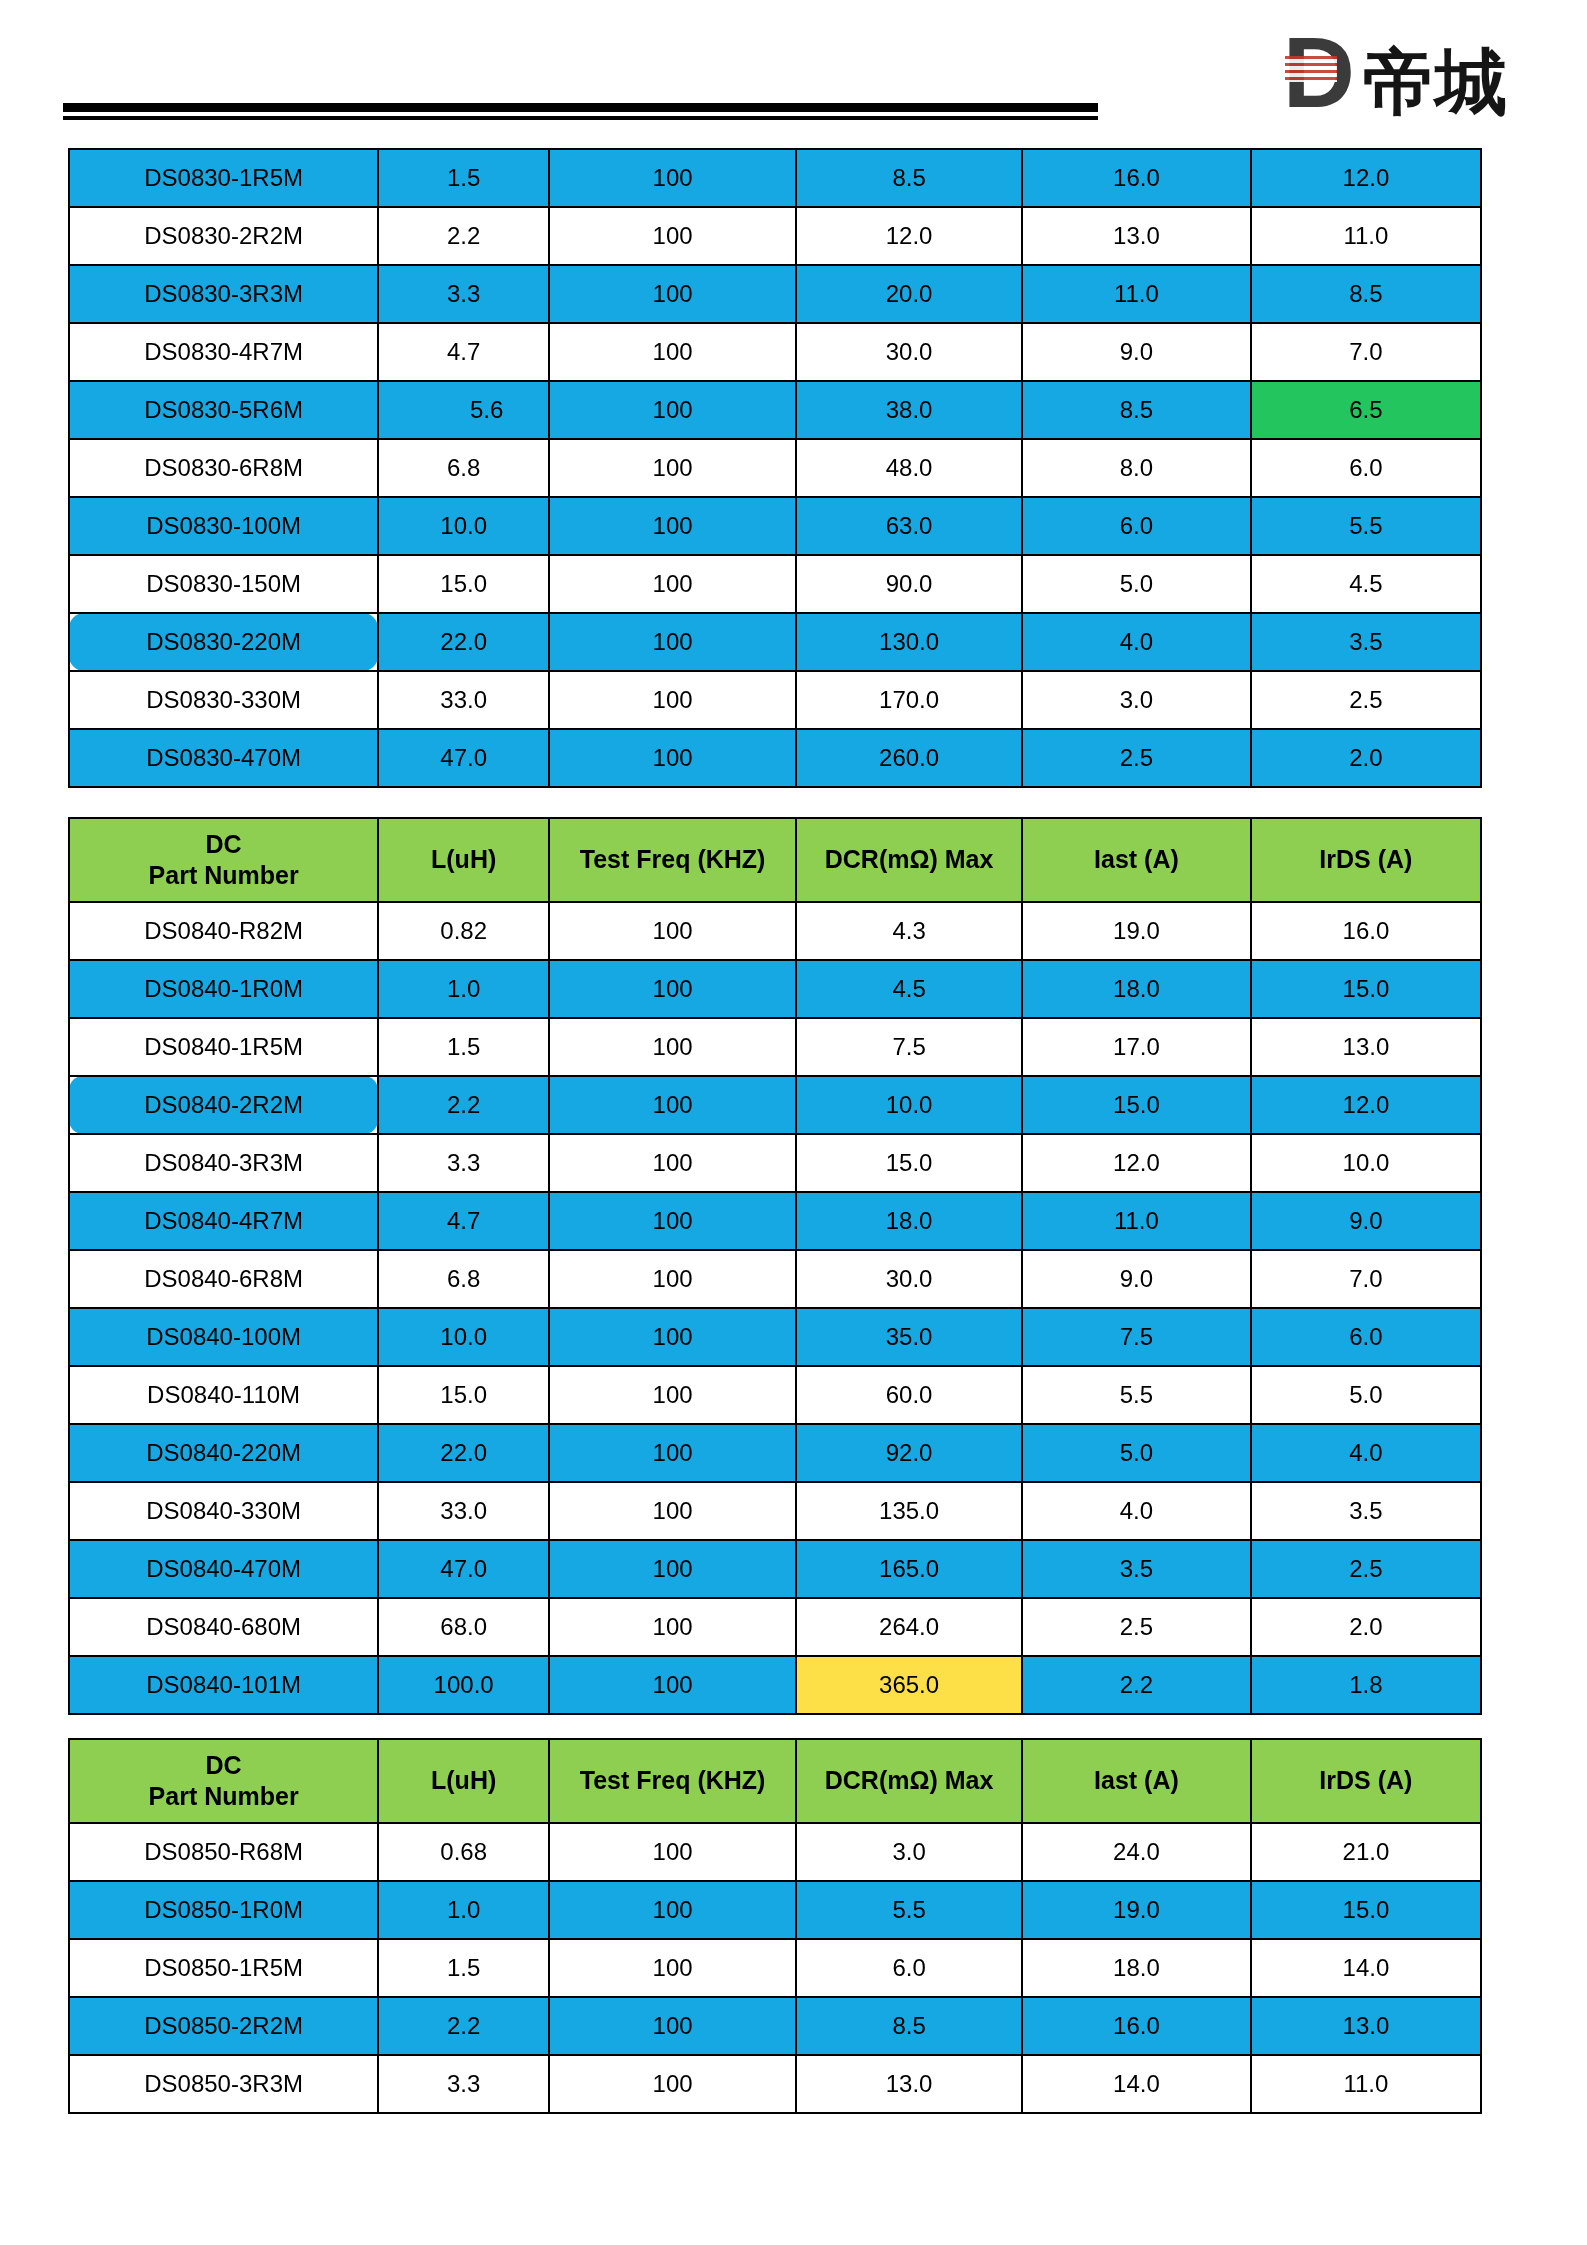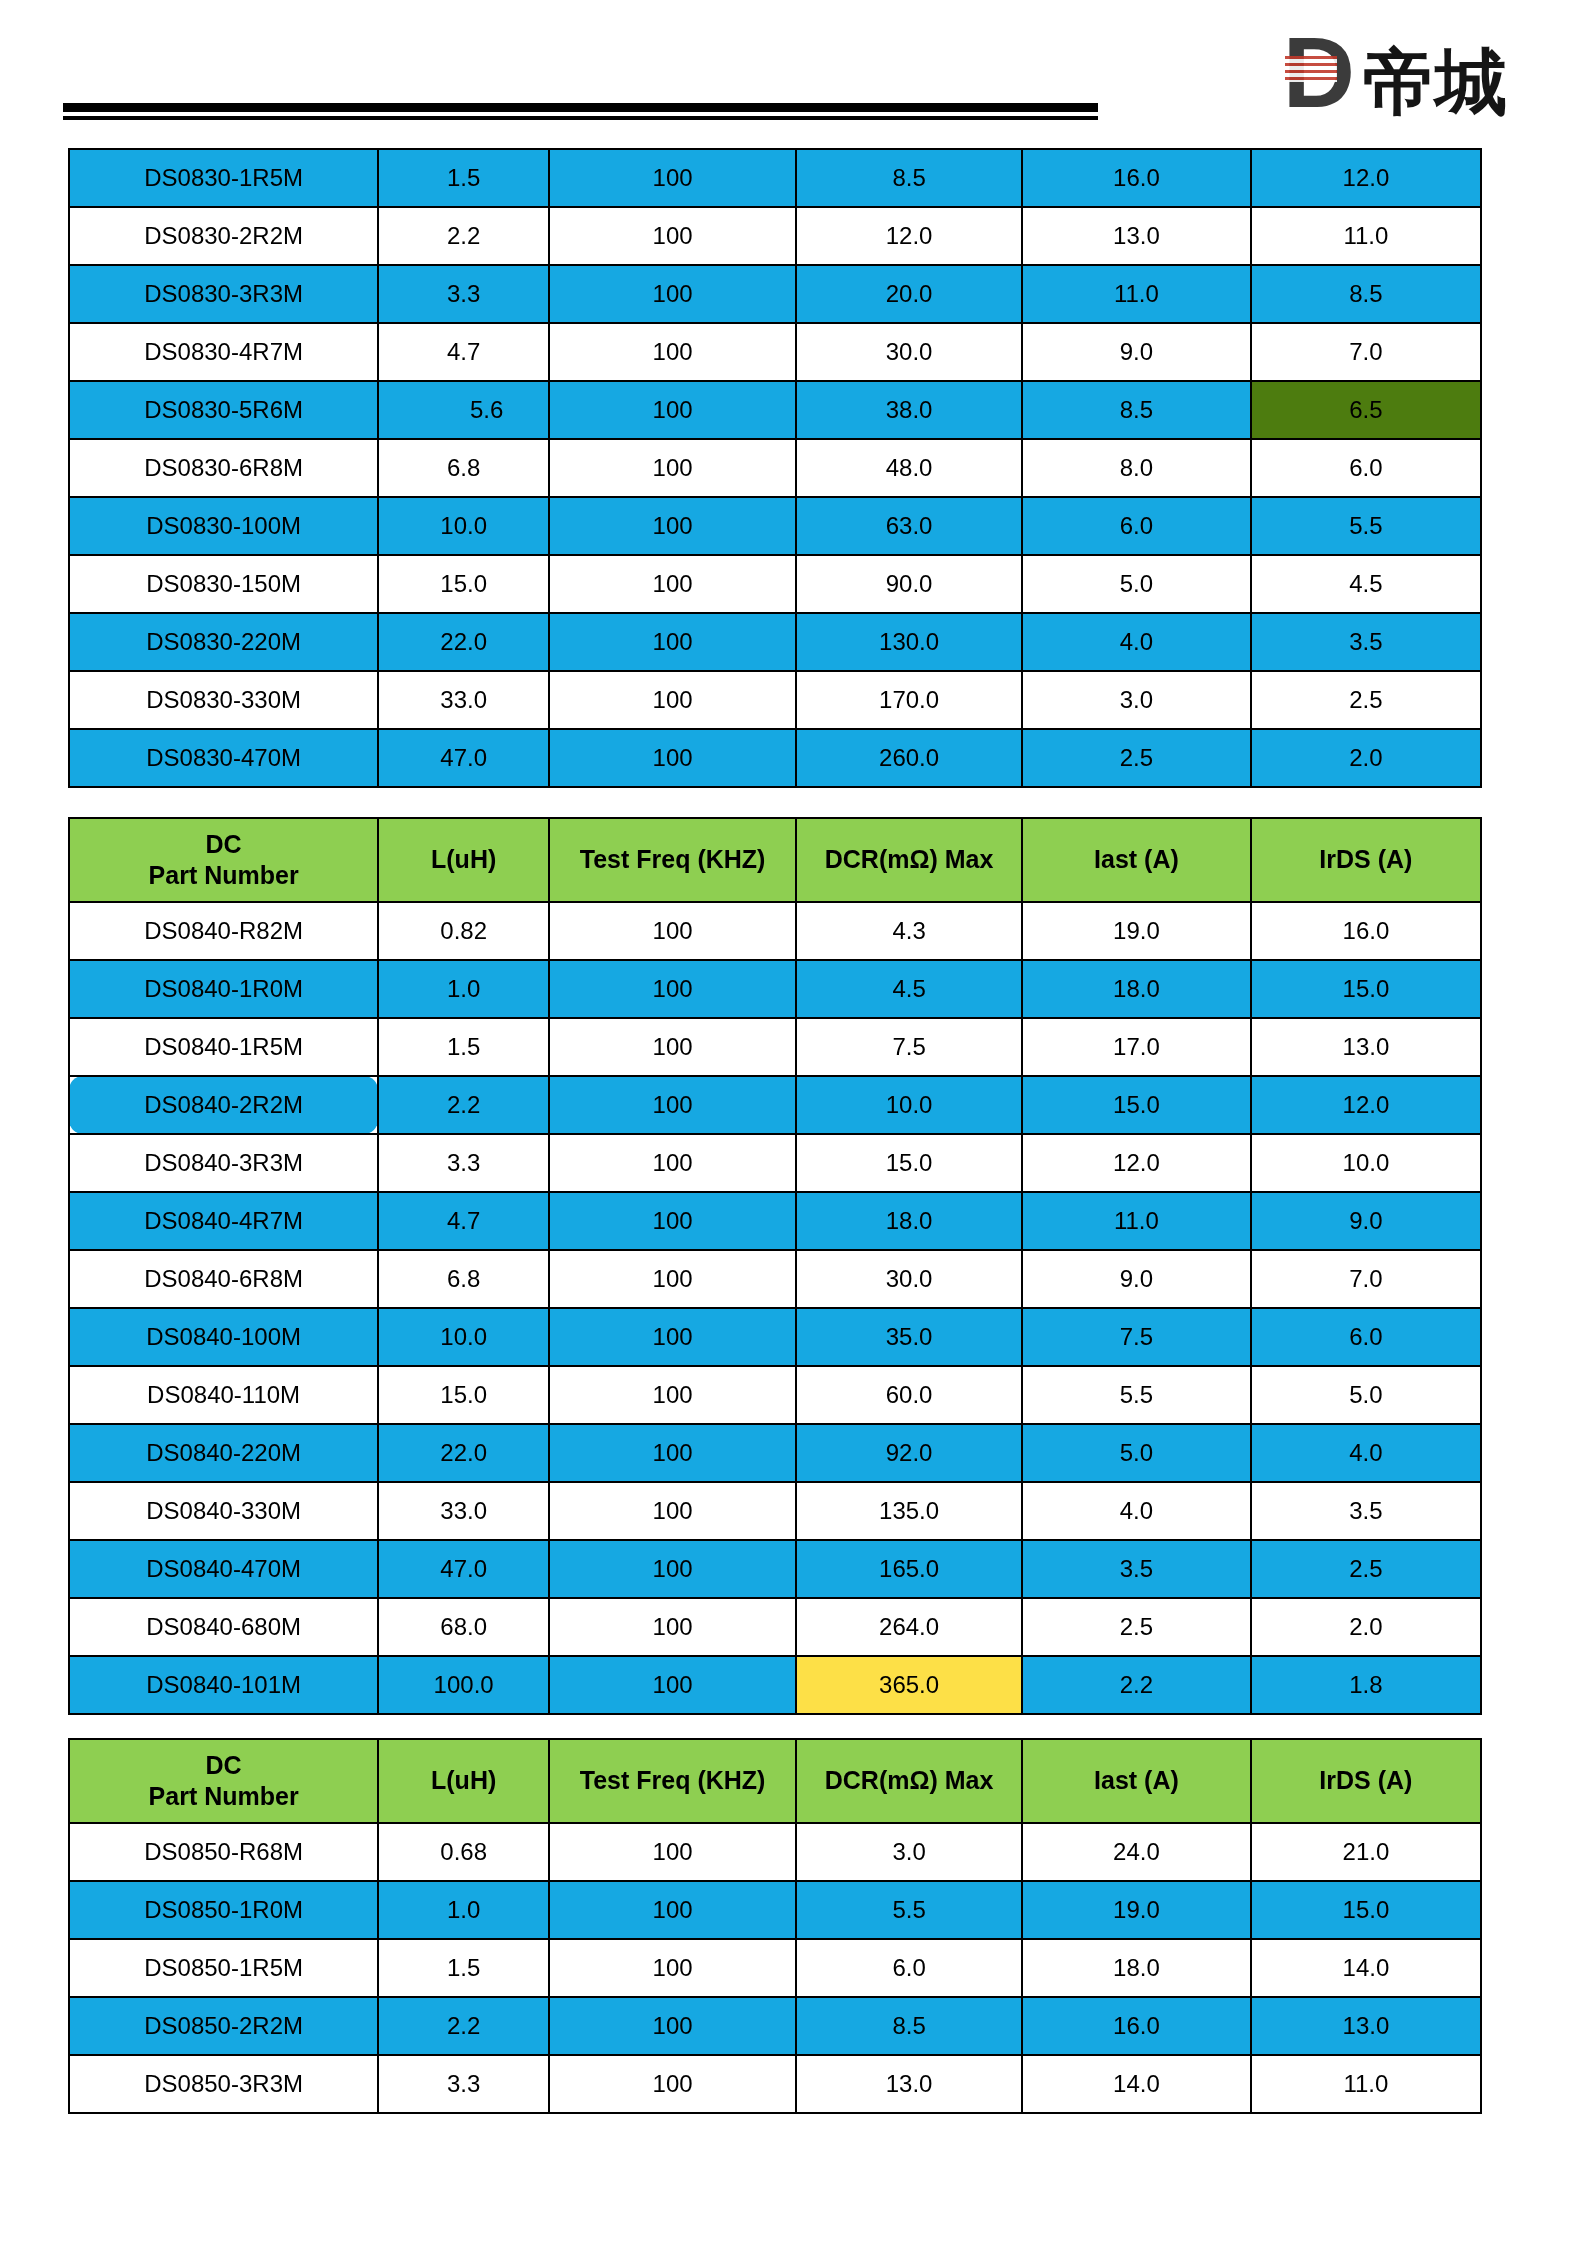--- a/index.html
+++ b/index.html
@@ -174,21 +174,21 @@
           <td>30.0</td>
           <td>9.0</td>
           <td>7.0</td>
         </tr>
         <tr>
           <td style="background: rgb(22, 168, 226);">DS0830-5R6M</td>
           <td style="background: rgb(22, 168, 226); padding-left: 46px;">5.6</td>
           <td style="background: rgb(22, 168, 226);">100</td>
           <td style="background: rgb(22, 168, 226);">38.0</td>
           <td style="background: rgb(22, 168, 226);">8.5</td>
-          <td style="background: #4d7c0f;">6.5</td>
+          <td style="background: #22c55e;">6.5</td>
         </tr>
         <tr>
           <td>DS0830-6R8M</td>
           <td>6.8</td>
           <td>100</td>
           <td>48.0</td>
           <td>8.0</td>
           <td>6.0</td>
         </tr>
         <tr>
@@ -201,21 +201,21 @@
         </tr>
         <tr>
           <td>DS0830-150M</td>
           <td>15.0</td>
           <td>100</td>
           <td>90.0</td>
           <td>5.0</td>
           <td>4.5</td>
         </tr>
         <tr>
-          <td style="background: rgb(22, 168, 226);">DS0830-220M</td>
+          <td style="background: rgb(22, 168, 226); border-radius: 15px;">DS0830-220M</td>
           <td style="background: rgb(22, 168, 226);">22.0</td>
           <td style="background: rgb(22, 168, 226);">100</td>
           <td style="background: rgb(22, 168, 226);">130.0</td>
           <td style="background: rgb(22, 168, 226);">4.0</td>
           <td style="background: rgb(22, 168, 226);">3.5</td>
         </tr>
         <tr>
           <td>DS0830-330M</td>
           <td>33.0</td>
           <td>100</td>

